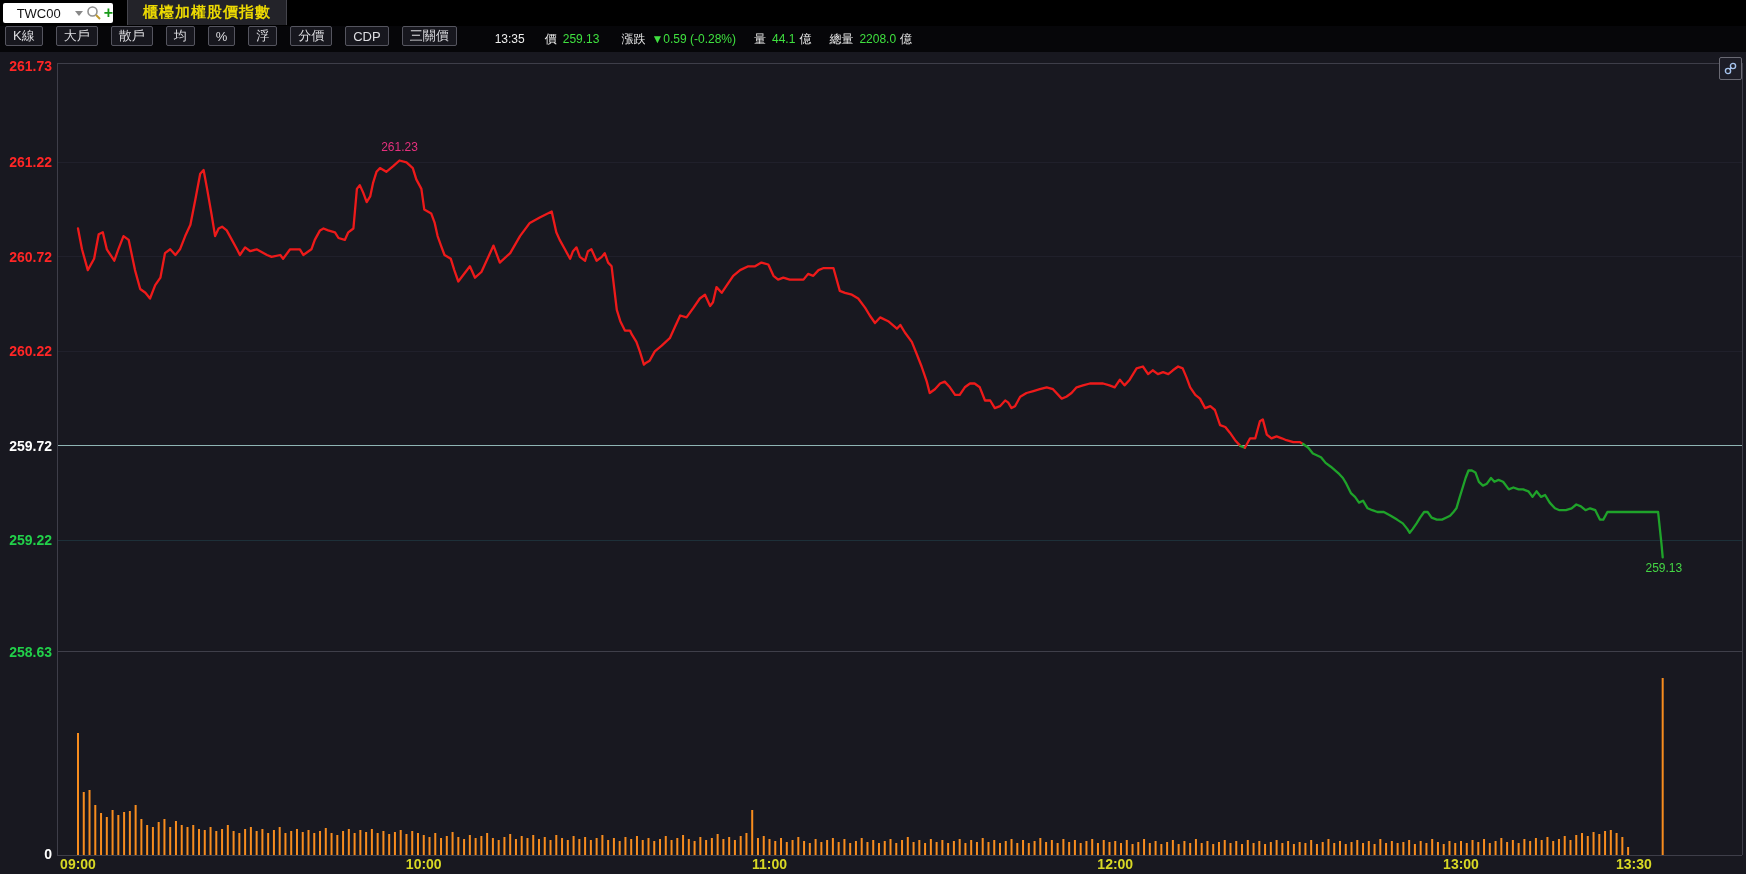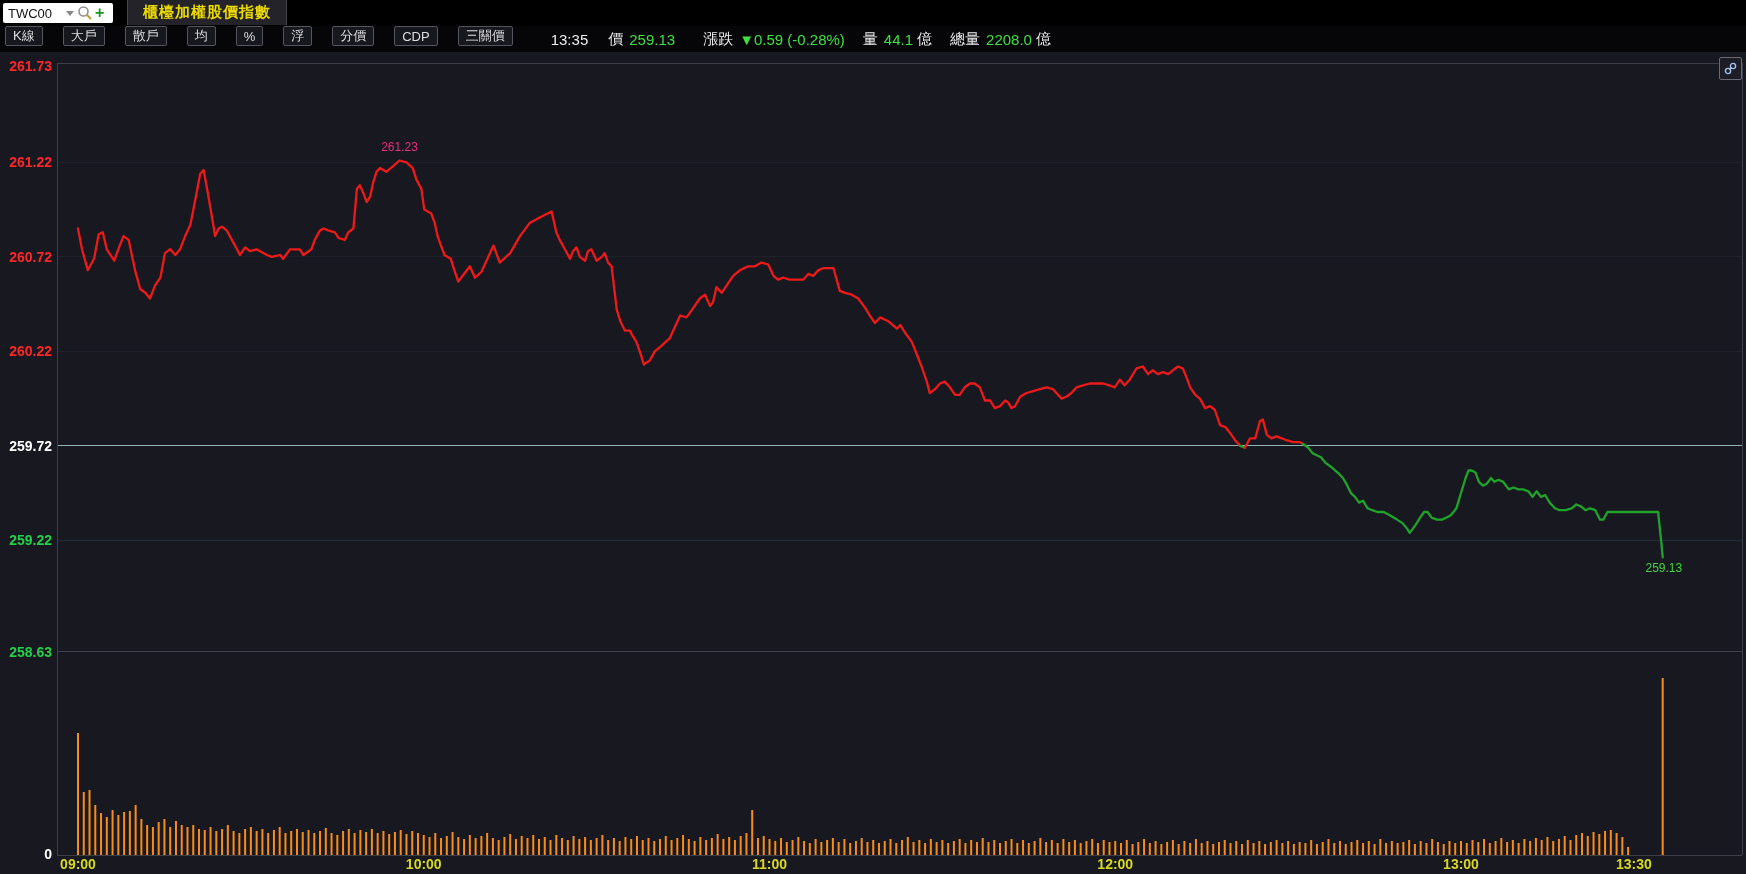--- a/index.html
+++ b/index.html
@@ -1,43 +1,43 @@
 <!DOCTYPE html>
 <html><head>
 <meta charset="utf-8">
 <style>
   html,body{margin:0;padding:0;background:#000;}
   body{width:1746px;height:874px;position:relative;overflow:hidden;
        font-family:"Liberation Sans","DejaVu Sans",sans-serif;}
   
   .topbar{position:absolute;top:0;left:0;width:100%;height:26px;background:#000;z-index:3;}
   .symbol-box{position:absolute;top:3px;left:3px;width:110px;height:20px;background:#fff;
-              border-radius:2px;display:flex;align-items:center;}
+              border-radius:2px;display:flex;align-items:center;justify-content:flex-end;}
   .symbol-input{border:none;outline:none;width:56px;margin-left:5px;font-size:13px;
                 font-family:"Liberation Sans",sans-serif;color:#111;background:transparent;padding:0;}
   .caret{width:0;height:0;border-left:4px solid transparent;border-right:4px solid transparent;
          border-top:5px solid #888;margin:0 3px 0 2px;cursor:pointer;}
   .search-btn{width:16px;height:16px;display:inline-block;cursor:pointer;}
   .plus-btn{color:#189a18;font-weight:bold;font-size:16px;line-height:16px;margin-left:2px;
             cursor:pointer;user-select:none;}
   .tab{position:absolute;top:0;left:127px;height:25px;background:#232329;
        border-left:1px solid #45454c;border-right:1px solid #45454c;
        display:flex;align-items:center;padding:0 15px;cursor:pointer;}
   .tab span{color:#ecd902;font-size:15px;font-weight:bold;letter-spacing:1px;text-align:center;}
   
   .toolbar{position:absolute;top:26px;left:0;width:100%;height:26px;background:#060609;z-index:3;
            display:flex;}
-  .toolbar button{margin-left:20px;background:#17171e;border:1px solid #55555f;color:#dedee2;
+  .toolbar button{margin-left:13px;background:#17171e;border:1px solid #55555f;color:#dedee2;
                   font-size:13px;height:20px;padding:0 7px;border-radius:2px;
                   font-family:"Liberation Sans","DejaVu Sans",sans-serif;cursor:pointer;}
   .toolbar button:first-child{margin-left:5px;}
-  .status{display:flex;align-items:center;font-size:15px;margin-left:38px;}
+  .status{display:flex;align-items:center;font-size:12px;margin-left:38px;}
   .status .lbl{color:#ededed;}
   .status .val{color:#3fe03f;}
-  .m20{margin-left:20px;} .m14{margin-left:28px;} .m6{margin-left:6px;} .m4{margin-left:4px;} .m18{margin-left:18px;}
+  .m20{margin-left:20px;} .m14{margin-left:22px;} .m6{margin-left:6px;} .m4{margin-left:4px;} .m18{margin-left:18px;}
   
   .chart-area{position:absolute;top:52px;left:0;width:1746px;height:822px;background:#181820;z-index:1;}
   #chart-svg{position:absolute;top:0;left:0;z-index:1;}
   .link-btn{position:absolute;top:5px;left:1719px;width:21px;height:21px;background:#1d1d27;
             border:1px solid #6a6a74;border-radius:2px;display:flex;align-items:center;
             justify-content:center;cursor:pointer;z-index:2;}
 </style>
 </head>
 <body>
 

